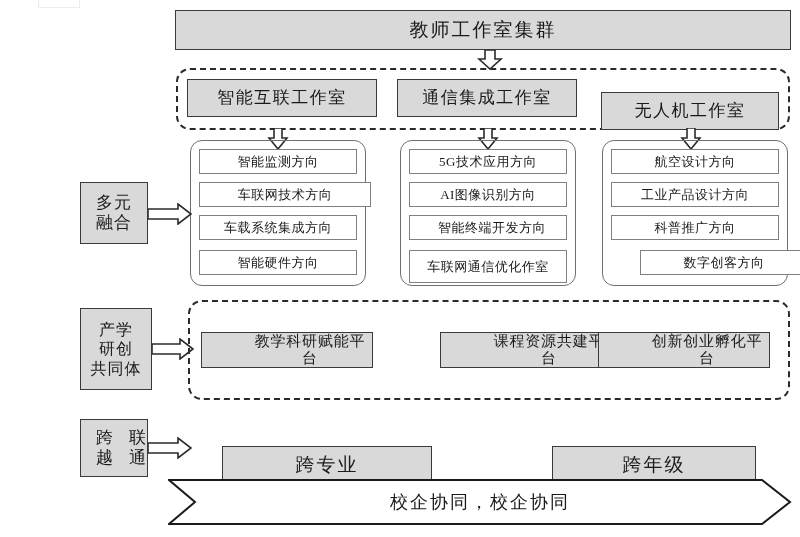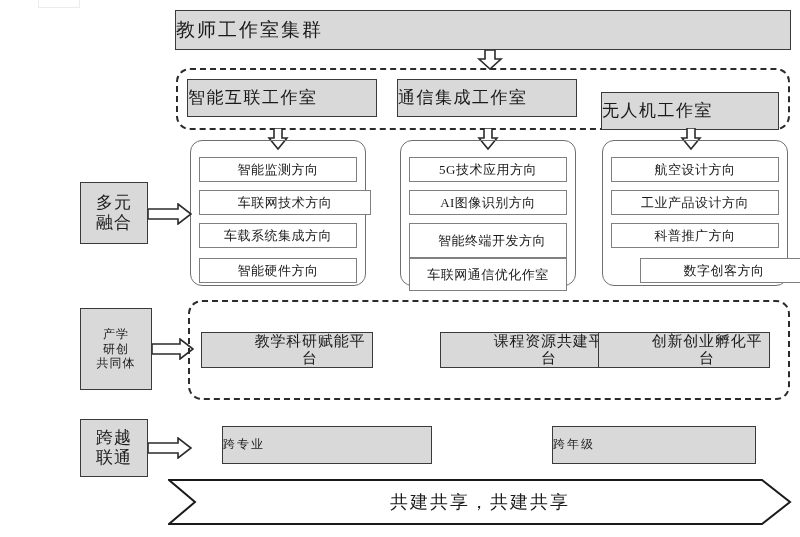--- a/index.html
+++ b/index.html
@@ -3,26 +3,26 @@
 <meta charset="utf-8">
 <style>
   html,body{margin:0;padding:0;background:#ffffff;}
   body{width:800px;height:537px;position:relative;overflow:hidden;
        font-family:"Liberation Serif","DejaVu Serif",serif;color:#1a1a1a;}
 
   .abs{position:absolute;box-sizing:border-box;}
 
   
   .gbox{background:#d9d9d9;border:1.6px solid #3a3a3a;display:flex;
-        align-items:center;justify-content:flex-start;text-align:center;
+        align-items:center;justify-content:center;text-align:center;
         line-height:1.15;}
   
   .wbox{background:#ffffff;border:1.4px solid #808080;display:flex;
         align-items:center;justify-content:center;text-align:center;
-        font-size:13px;letter-spacing:.5px;margin-top:8px;}
+        font-size:13px;letter-spacing:.5px;}
 
   
   .dashbox{border:2px dashed #2b2b2b;border-radius:14px;background:transparent;}
   
   .colbox{border:1.6px solid #6f6f6f;border-radius:12px;background:transparent;}
 
   
   .sidelabel{background:#d9d9d9;border:1.8px solid #3a3a3a;display:flex;
              align-items:center;justify-content:center;text-align:right;
              font-size:17px;line-height:1.2;letter-spacing:1px;}
@@ -30,21 +30,21 @@
   
   #header-bar{font-size:19px;letter-spacing:2px;}
 
   
   .wsbox{font-size:17px;letter-spacing:1.5px;}
 
   
   .pfbox{font-size:15px;letter-spacing:.8px;padding-left:46px;}
 
   
-  .crossbox{font-size:12px;letter-spacing:2px;}
+  .crossbox{font-size:19px;letter-spacing:2px;margin-top:20px;}
 
   
   .arrowsvg{display:block;}
 
   
   #banner-text{position:absolute;left:0;top:0;width:100%;height:100%;
     display:flex;align-items:center;justify-content:center;
     font-size:18px;letter-spacing:2px;}
 
   
@@ -109,21 +109,21 @@
 <div class="abs wbox" style="left:199px;top:250px;width:158px;height:25px;">
   <span>智能硬件方向</span>
 </div>
 
 <div class="abs wbox" style="left:409px;top:149px;width:158px;height:25px;">
   <span>5G技术应用方向</span>
 </div>
 <div class="abs wbox" style="left:409px;top:182px;width:158px;height:25px;">
   <span>AI图像识别方向</span>
 </div>
-<div class="abs wbox" style="left:409px;top:215px;width:158px;height:35px;padding-left:8px;">
+<div class="abs wbox" style="left:409px;top:215px;width:158px;height:25px;padding-left:8px;">
   <span>智能终端开发方向</span>
 </div>
 <div class="abs wbox" style="left:409px;top:250px;width:158px;height:33px;">
   <span>车联网通信优化作室</span>
 </div>
 
 <div class="abs wbox" style="left:611px;top:149px;width:168px;height:25px;">
   <span>航空设计方向</span>
 </div>
 <div class="abs wbox" style="left:611px;top:182px;width:168px;height:25px;">
@@ -139,21 +139,21 @@
 <div class="abs sidelabel" style="left:80px;top:182px;width:68px;height:62px;flex-direction:column;">
   <span>多元</span>
   <span>融合</span>
 </div>
 <div class="abs" style="left:148px;top:203px;width:44px;height:22px;">
   <svg class="arrowsvg" width="44" height="22" viewBox="0 0 44 22">
     <polygon points="0,6 30,6 30,1 43,11 30,21 30,16 0,16" fill="#ffffff" stroke="#2b2b2b" stroke-width="1.6"></polygon>
   </svg>
 </div>
 
-<div class="abs sidelabel" style="left:80px;top:308px;width:72px;height:82px;flex-direction:column;font-size:12px;">
+<div class="abs sidelabel" style="left:80px;top:308px;width:72px;height:82px;flex-direction:column;font-size:16px;">
   <span>产学</span>
   <span>研创</span>
   <span>共同体</span>
 </div>
 <div class="abs" style="left:152px;top:338px;width:42px;height:22px;">
   <svg class="arrowsvg" width="42" height="22" viewBox="0 0 42 22">
     <polygon points="0,6 28,6 28,1 41,11 28,21 28,16 0,16" fill="#ffffff" stroke="#2b2b2b" stroke-width="1.6"></polygon>
   </svg>
 </div>
 
@@ -162,35 +162,35 @@
 <div class="abs gbox pfbox" style="left:201px;top:332px;width:172px;height:36px;">
   <span>教学科研赋能平台</span>
 </div>
 <div class="abs gbox pfbox" style="left:396px;top:332px;width:172px;height:36px;margin-left:44px;">
   <span>课程资源共建平台</span>
 </div>
 <div class="abs gbox pfbox" style="left:598px;top:332px;width:172px;height:36px;">
   <span>创新创业孵化平台</span>
 </div>
 
-<div class="abs sidelabel" style="left:80px;top:419px;width:68px;height:58px;flex-direction:column;">
+<div class="abs sidelabel" style="left:80px;top:419px;width:68px;height:58px;flex-direction:row;">
   <span>跨越</span>
   <span>联通</span>
 </div>
 <div class="abs" style="left:148px;top:437px;width:44px;height:22px;">
   <svg class="arrowsvg" width="44" height="22" viewBox="0 0 44 22">
     <polygon points="0,6 30,6 30,1 43,11 30,21 30,16 0,16" fill="#ffffff" stroke="#2b2b2b" stroke-width="1.6"></polygon>
   </svg>
 </div>
 
 <div class="abs gbox crossbox" style="left:222px;top:426px;width:210px;height:38px;">
   <span>跨专业</span>
 </div>
 <div class="abs gbox crossbox" style="left:552px;top:426px;width:204px;height:38px;">
   <span>跨年级</span>
 </div>
 
 <div class="abs" style="left:168px;top:478px;width:624px;height:48px;">
   <svg class="arrowsvg" width="624" height="48" viewBox="0 0 624 48" preserveAspectRatio="none" style="position:absolute;left:0;top:0;">
     <polygon points="1,2 594,2 622,24 594,46 1,46 27,24" fill="#ffffff" stroke="#1a1a1a" stroke-width="2"></polygon>
   </svg>
-  <div id="banner-text">共建共享，共建共享</div>
+  <div id="banner-text">校企协同，校企协同</div>
 </div>
 
 </body></html>

